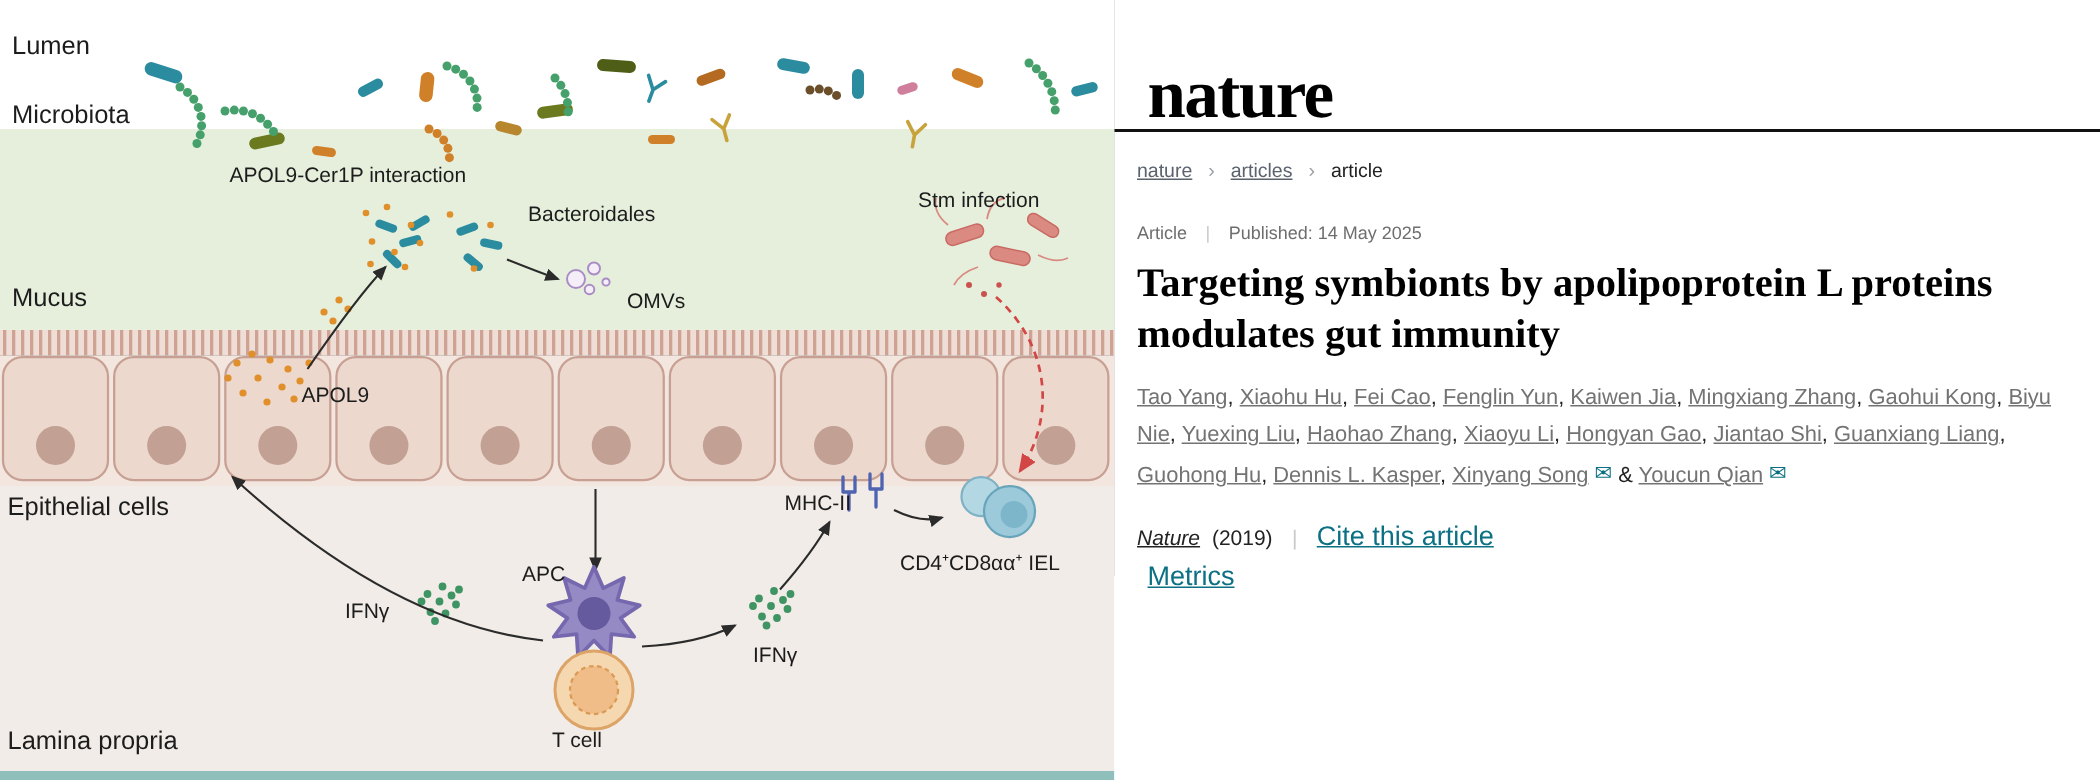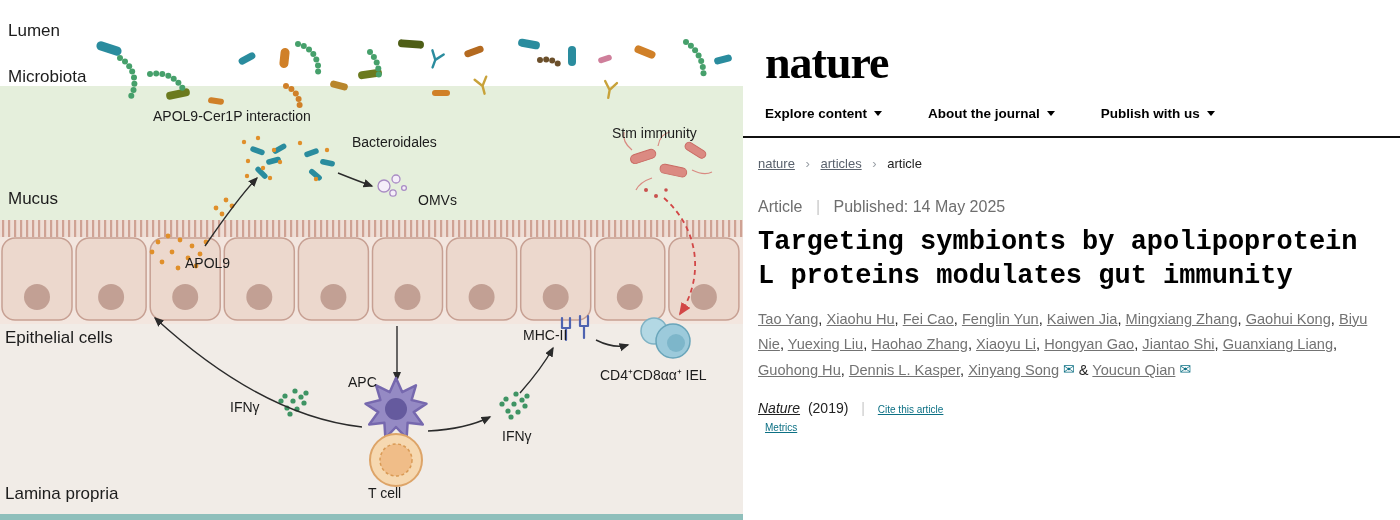--- a/index.html
+++ b/index.html
@@ -18,30 +18,30 @@
   .site-header{border-bottom:2px solid #111}
   .brand{font-family:"Liberation Serif",serif;font-weight:700;font-size:46px;line-height:1;letter-spacing:-1px;color:#000;margin:40px 0 0 22px;cursor:pointer;display:inline-block}
   .site-nav{display:flex;gap:46px;margin:20px 0 0 22px;padding-bottom:15px}
   .nav-item{display:inline-flex;align-items:center;font-size:13.5px;font-weight:700;color:#000;cursor:pointer}
   .caret{width:0;height:0;border-left:4px solid transparent;border-right:4px solid transparent;border-top:5px solid #000;display:inline-block;margin-left:7px}
   .site-body{padding:18px 30px 0 15px}
   .breadcrumb{font-size:13px;color:#222}
   .crumb-link{color:#5a626d;text-decoration:underline;cursor:pointer}
   .crumb-sep{color:#9aa0a6;margin:0 7px}
   .crumb-current{color:#222}
-  .meta-line{margin-top:27px;font-size:16px;color:#6e6e6e}
+  .meta-line{margin-top:27px;font-size:12px;color:#6e6e6e}
   .pipe{color:#c9c9c9;margin:0 9px;font-weight:400}
-  .title{font-family:Liberation Mono, monospace;font-weight:700;font-size:27px;line-height:1.25;color:#000;max-width:600px;margin-top:10px}
+  .title{font-family:Liberation Serif, serif;font-weight:700;font-size:27px;line-height:1.25;color:#000;max-width:600px;margin-top:10px}
   .authors{max-width:630px;font-size:14.6px;line-height:1.78;color:#222;margin-top:13px}
   .author-link{color:#737373;text-decoration:underline;cursor:pointer}
   .env{color:#0c7084;font-size:14px;margin-left:4px;display:inline-block;transform:translateY(-1px)}
   .journal-line{margin-top:16px;font-size:14px;color:#222}
   .journal-name{font-style:italic;text-decoration:underline;color:#222;cursor:pointer}
   .year{margin-left:4px}
-  .link{color:#0c7084;text-decoration:underline;cursor:pointer;font-size:10px}
+  .link{color:#0c7084;text-decoration:underline;cursor:pointer;font-size:18px}
   .metrics{display:inline-block;margin:6px 0 0 22px}
 </style>
 </head>
 <body>
 
 <div class="page">
 
   <div class="figure-panel">
     <svg class="fig-svg" width="743" height="520" viewBox="0 0 743 520">
       <defs>
@@ -259,51 +259,37 @@
       <g id="tcell">
         <circle cx="396" cy="460" r="26" fill="#f6d8b0" stroke="#dda468" stroke-width="2"></circle>
         <circle cx="396" cy="460" r="16" fill="#f0bd88" stroke="#d99a55" stroke-width="1.5" stroke-dasharray="3 2.5"></circle>
       </g>
     </svg>
 
     <div class="fig-label lab-lg" style="left:8px;top:21px">Lumen</div>
     <div class="fig-label lab-lg" style="left:8px;top:67px">Microbiota</div>
     <div class="fig-label lab-md" style="left:153px;top:108px">APOL9-Cer1P interaction</div>
     <div class="fig-label lab-md" style="left:352px;top:134px">Bacteroidales</div>
-    <div class="fig-label lab-md" style="left:612px;top:125px">Stm immunity</div>
+    <div class="fig-label lab-md" style="left:612px;top:125px">Stm infection</div>
     <div class="fig-label lab-lg" style="left:8px;top:189px">Mucus</div>
     <div class="fig-label lab-md" style="left:418px;top:192px">OMVs</div>
-    <div class="fig-label lab-md" style="left:185px;top:255px">APOL9</div>
+    <div class="fig-label lab-md" style="left:201px;top:255px">APOL9</div>
     <div class="fig-label lab-lg" style="left:5px;top:328px">Epithelial cells</div>
     <div class="fig-label lab-md" style="left:523px;top:327px">MHC-II</div>
     <div class="fig-label lab-md" style="left:600px;top:365px">CD4⁺CD8αα⁺ IEL</div>
     <div class="fig-label lab-md" style="left:348px;top:374px">APC</div>
     <div class="fig-label lab-md" style="left:230px;top:399px">IFNγ</div>
     <div class="fig-label lab-md" style="left:502px;top:428px">IFNγ</div>
     <div class="fig-label lab-md" style="left:368px;top:485px">T cell</div>
     <div class="fig-label lab-lg" style="left:5px;top:484px">Lamina propria</div>
   </div>
 
   <div class="site-panel">
     <div class="site-header">
       <div class="brand">nature</div>
-      <nav class="site-nav">
-        <span class="nav-item">
-            <span>Explore content</span>
-            <i class="caret"></i>
-          </span>
-        <span class="nav-item">
-            <span>About the journal</span>
-            <i class="caret"></i>
-          </span>
-        <span class="nav-item">
-            <span>Publish with us</span>
-            <i class="caret"></i>
-          </span>
-      </nav>
     </div>
 
     <div class="site-body">
       <div class="breadcrumb">
         <a class="crumb-link">nature</a>
         <span class="crumb-sep">›</span>
         <a class="crumb-link">articles</a>
         <span class="crumb-sep">›</span>
         <span class="crumb-current">article</span>
       </div>

